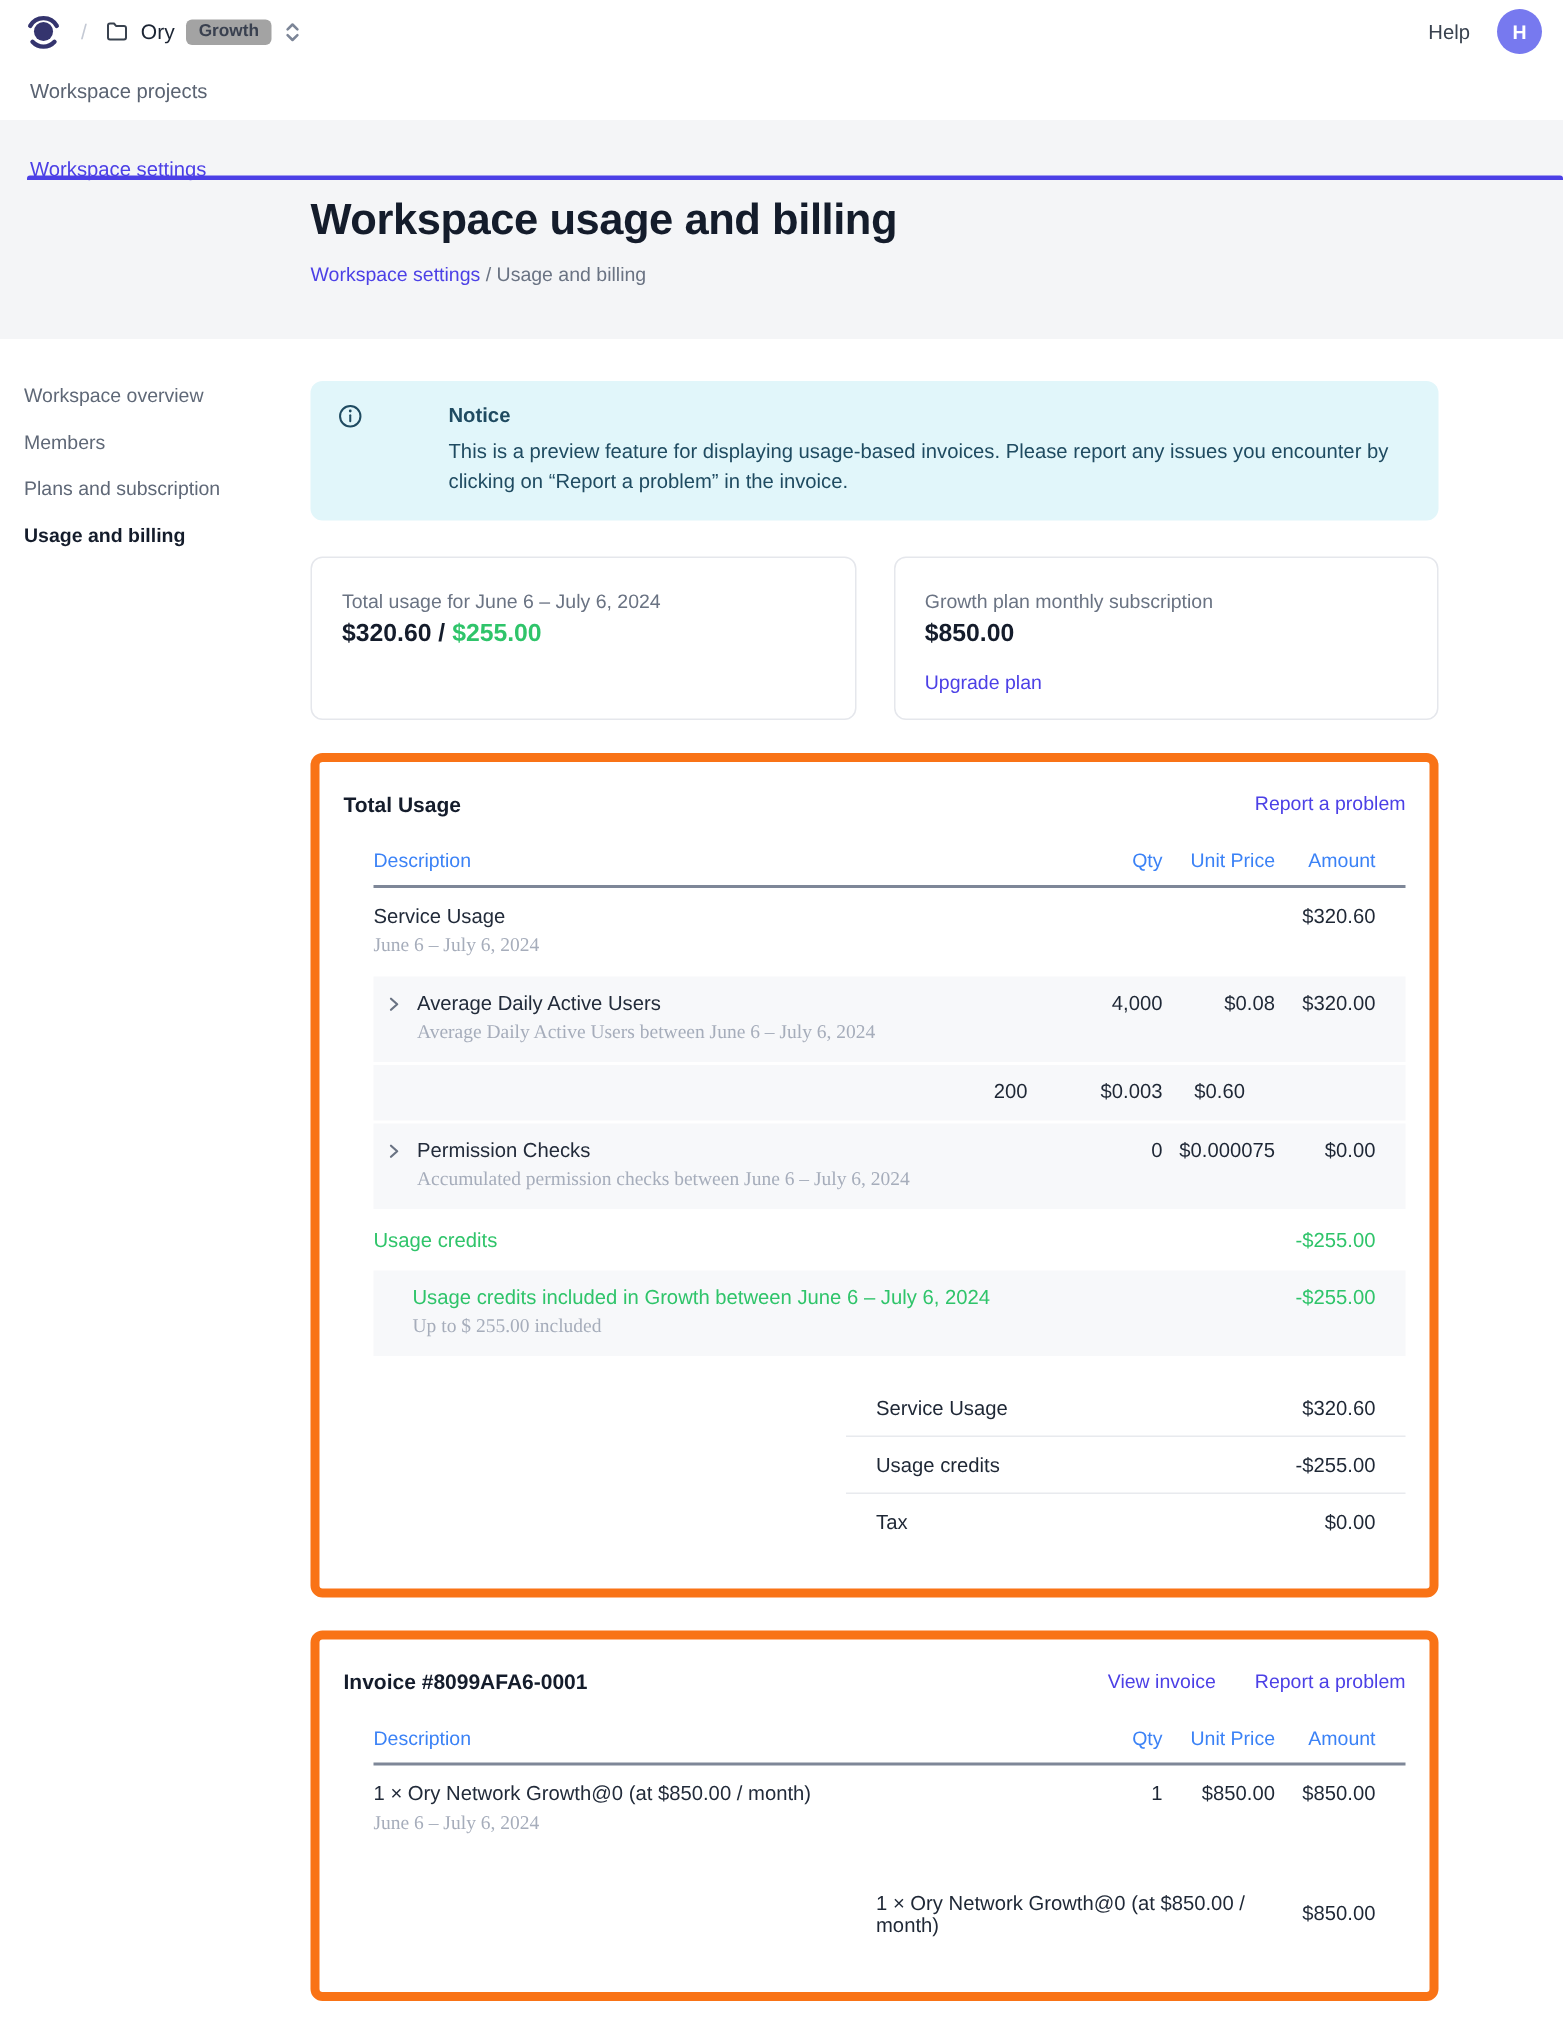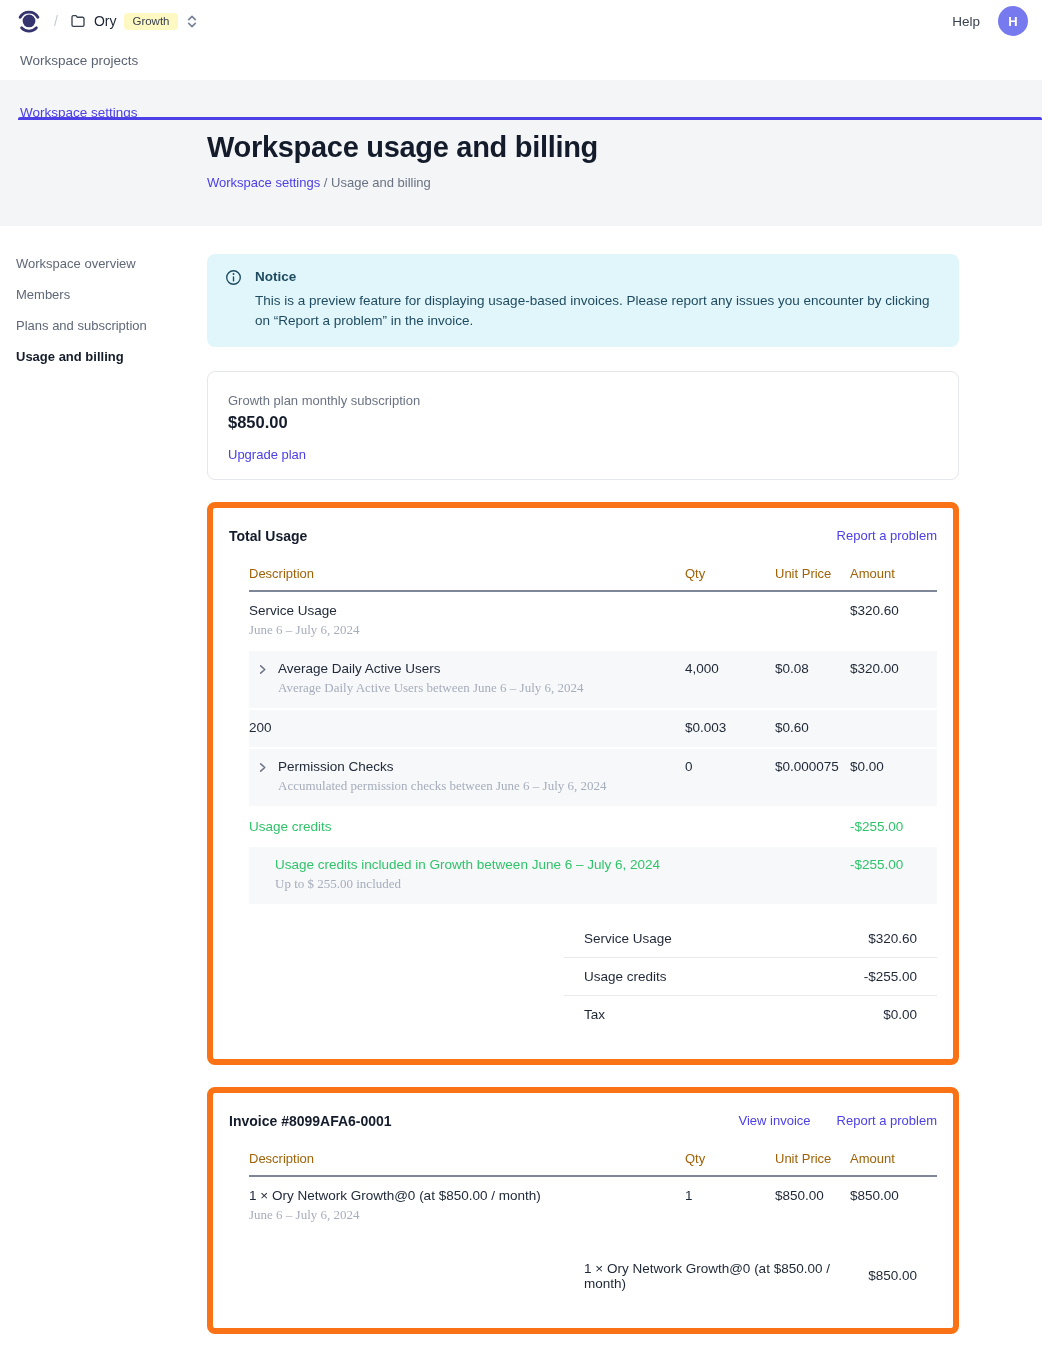--- a/index.html
+++ b/index.html
@@ -7,21 +7,21 @@
   body {
     font-family:"Liberation Sans", sans-serif;
     background:#ffffff; color:#1C2534; min-height:1361px;
   }
   
   .topbar { height:42px; display:flex; align-items:center; padding:0 14px 0 16px; background:#fff; }
   .topbar .left { display:flex; align-items:center; }
   .crumb-sep { color:#C4C9D4; margin:0 12px; font-size:14px; }
   .ws-switch { display:flex; align-items:center; gap:8px; cursor:pointer; }
   .ws-name { font-size:14px; font-weight:500; color:#1C2534; }
-  .badge { background:#fef9c3; color:#39404F; font-size:11.5px; font-weight:400;
+  .badge { background:#a3a3a3; color:#39404F; font-size:11.5px; font-weight:700;
            padding:2.5px 8px; border-radius:4px; }
   .topbar .right { margin-left:auto; display:flex; align-items:center; gap:18px; }
   .help-link { font-size:13.5px; color:#39424F; cursor:pointer; }
   .avatar { width:30px; height:30px; border-radius:50%; background:#7779EF; color:#fff;
             font-size:13px; font-weight:600; display:flex; align-items:center; justify-content:center; cursor:pointer; }
   
   .tabs { display:flex; gap:26px; padding-left:18px; background:#fff; height:38px;flex-direction:column; }
   .tab { font-size:13.5px; color:#5A6372; padding:11px 2px 0; position:relative; cursor:pointer; }
   .tab.active { color:#4C40E6; font-weight:500; }
   .tab.active::after { content:""; position:absolute; left:0; right:0; bottom:0; height:3px;
@@ -33,42 +33,42 @@
   .crumbs .clink { color:#4C40E6; font-weight:500; cursor:pointer; }
   
   .content { position:relative; padding-bottom:16px; }
   .sidebar { position:absolute; left:16px; top:24px; width:175px; }
   .side-item { font-size:13px; color:#5F6877; padding:5.5px 0; margin-bottom:5px; cursor:pointer; }
   .side-item.active { color:#141C2B; font-weight:700; }
   .main { margin-left:207px; width:752px; padding-top:28px; }
   
   .notice { background:#E1F6FA; border-radius:8px; padding:13px 18px 15px; display:flex; gap:13px;
             color:#1F4B61; }
-  .notice .nbody { font-size:13.5px; line-height:1.52; }
+  .notice .nbody { font-size:13.5px; line-height:1.52;margin-left:44px; }
   .notice .ntitle { font-weight:700; margin-bottom:3px; }
   .notice svg { margin-top:2px; flex:none; }
   
   .cards { display:flex; gap:25px; margin-top:24px; }
   .scard { flex:1; border:1px solid #E5E7EC; border-radius:8px; padding:21px 20px; height:109px; background:#fff; }
   .scard-label { font-size:13px; color:#6A7383; }
   .scard-value { margin-top:5px; font-size:16.5px; font-weight:700; color:#141C2B; }
   .green { color:#2FC46A; }
   .scard-link { display:inline-block; margin-top:15px; font-size:13px; color:#4C40E6; font-weight:500; cursor:pointer; }
   
   .panel { border:6px solid #f97316; border-radius:8px; margin-top:22px; padding:20px 16px 26px; background:#fff; }
   .panel-head { display:flex; justify-content:space-between; align-items:center; }
   .panel-title { font-size:14px; font-weight:700; color:#141C2B; }
   .panel-links { display:flex; gap:26px; }
   .plink { font-size:13px; color:#4C40E6; font-weight:500; cursor:pointer; }
   
   .tablewrap { margin:22px 0 0 20px; }
   .trow { display:grid; grid-template-columns:1fr 90px 75px 87px; align-items:start; }
   .thead { border-bottom:2px solid #7E8798; padding-bottom:9px; }
-  .thead .cell { font-size:13px; font-weight:500; color:#a16207; }
-  .num { font-size:13.5px; color:#1E2735; }
+  .thead .cell { font-size:13px; font-weight:500; color:#3b82f6; }
+  .num { text-align:right; font-size:13.5px; color:#1E2735; }
   .amt { padding-right:20px; }
   .dtitle { font-size:13.5px; color:#222B3A; }
   .dsub { font-size:13px; color:#A6ADBB; margin-top:4px;font-family:Liberation Serif, serif; }
   .row-group { padding:11px 0; }
   .row-item { background:#F7F8FA; padding:10px 0 12px; margin-top:2px; }
   .row-item .desc { display:flex; padding-left:8px; }
   .chev { flex:none; margin:3px 10px 0 0; cursor:pointer; }
   .row-credit { padding:13px 0; }
   .row-credit .dtitle, .row-credit .num { color:#2FC46A; }
   .row-credit-item { background:#F7F8FA; padding:10px 0 12px; }
@@ -148,20 +148,24 @@
         <circle cx="10" cy="5.9" r="1.1" fill="#1F4B61"></circle>
       </svg>
       <div class="nbody">
         <div class="ntitle">Notice</div>
         <div>This is a preview feature for displaying usage-based invoices. Please report any issues you encounter by clicking on “Report a problem” in the invoice.</div>
       </div>
     </div>
 
     <div class="cards">
       <div class="scard">
+        <div class="scard-label">Total usage for June 6 – July 6, 2024</div>
+        <div class="scard-value"><span>$320.60</span><span> / </span><span class="green">$255.00</span></div>
+      </div>
+      <div class="scard">
         <div class="scard-label">Growth plan monthly subscription</div>
         <div class="scard-value">$850.00</div>
         <span class="scard-link">Upgrade plan</span>
       </div>
     </div>
 
     <div class="panel">
       <div class="panel-head">
         <div class="panel-title">Total Usage</div>
         <div class="panel-links">

